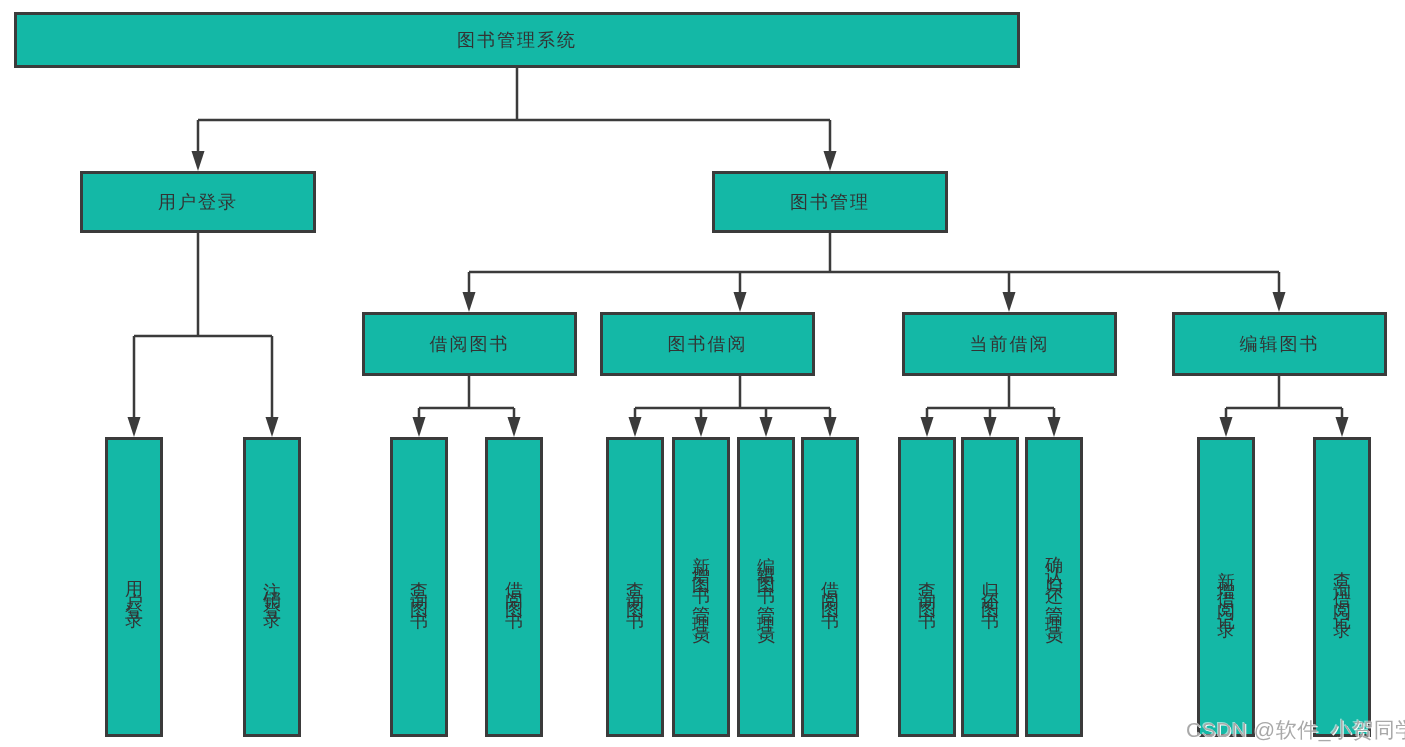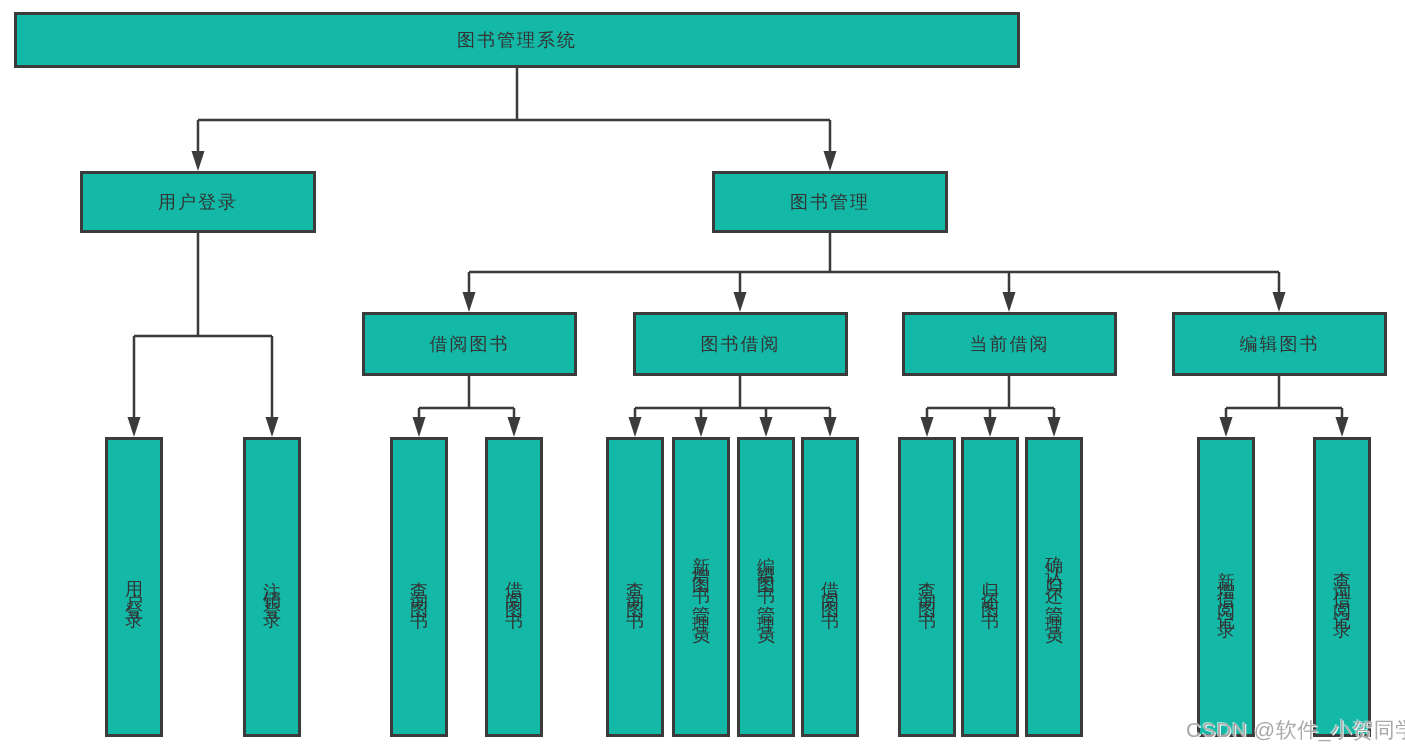--- a/index.html
+++ b/index.html
@@ -101,21 +101,21 @@
       <polygon points="1335.5,417 1348.5,417 1342,437"></polygon>
     </g>
   </svg>
 
   <div class="node h-node root-node">图书管理系统</div>
 
   <div class="node h-node lvl2" style="left:80px;">用户登录</div>
   <div class="node h-node lvl2" style="left:712px;">图书管理</div>
 
   <div class="node h-node lvl3" style="left:362px;">借阅图书</div>
-  <div class="node h-node lvl3" style="left:633px;">图书借阅</div>
+  <div class="node h-node lvl3" style="left:600px;">图书借阅</div>
   <div class="node h-node lvl3" style="left:902px;text-align:center;">当前借阅</div>
   <div class="node h-node lvl3" style="left:1172px;">编辑图书</div>
 
   <div class="node leaf" style="left:105px;">用户登录</div>
   <div class="node leaf" style="left:243px;">注销登录</div>
 
   <div class="node leaf" style="left:390px;">查询图书</div>
   <div class="node leaf" style="left:485px;">借阅图书</div>
 
   <div class="node leaf" style="left:606px;">查询图书</div>

